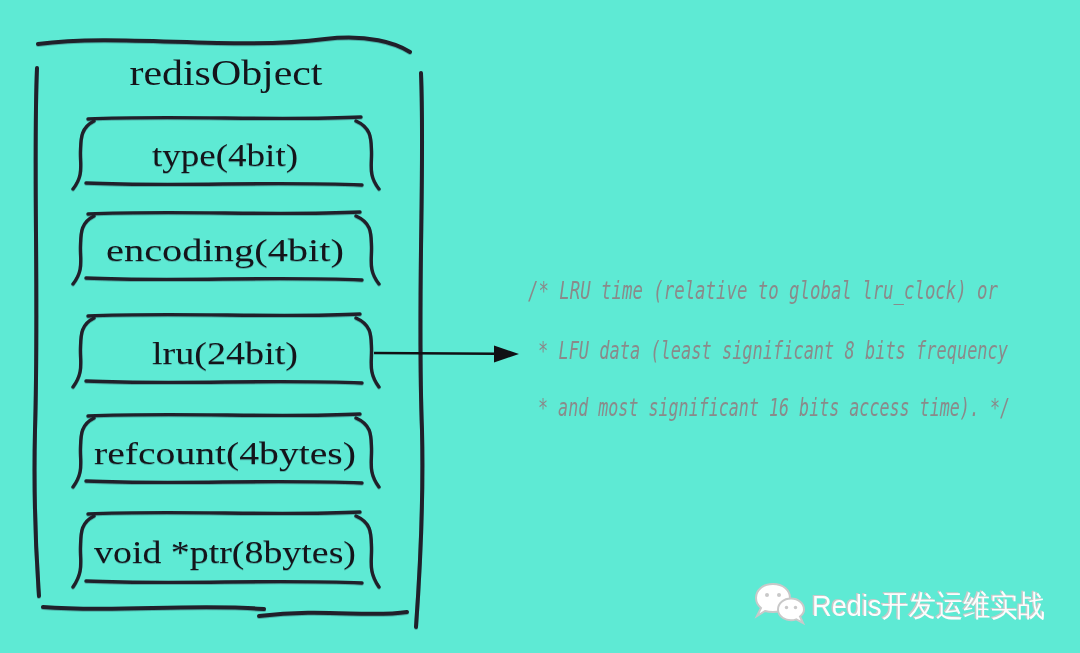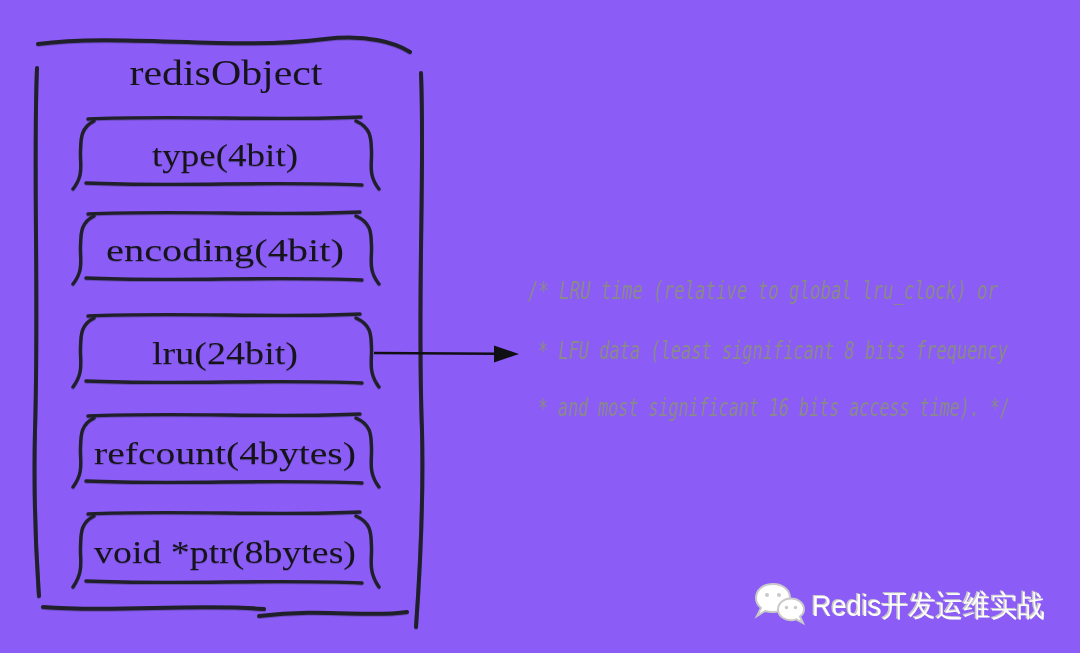--- a/index.html
+++ b/index.html
@@ -1,20 +1,20 @@
 <!DOCTYPE html>
 <html><head>
 <meta charset="utf-8">
 <style>
   html, body { margin: 0; padding: 0; background: #ffffff; }
   .stage {
     position: relative;
     width: 1080px;
     height: 653px;
-    background: #8b5cf6;
+    background: #5eead4;
     overflow: hidden;
     font-family: "Liberation Sans", sans-serif;
     text-decoration: underline;
   }
   svg { display: block; }
 
   
   .ink {
     stroke: #20202a;
     stroke-width: 4;

